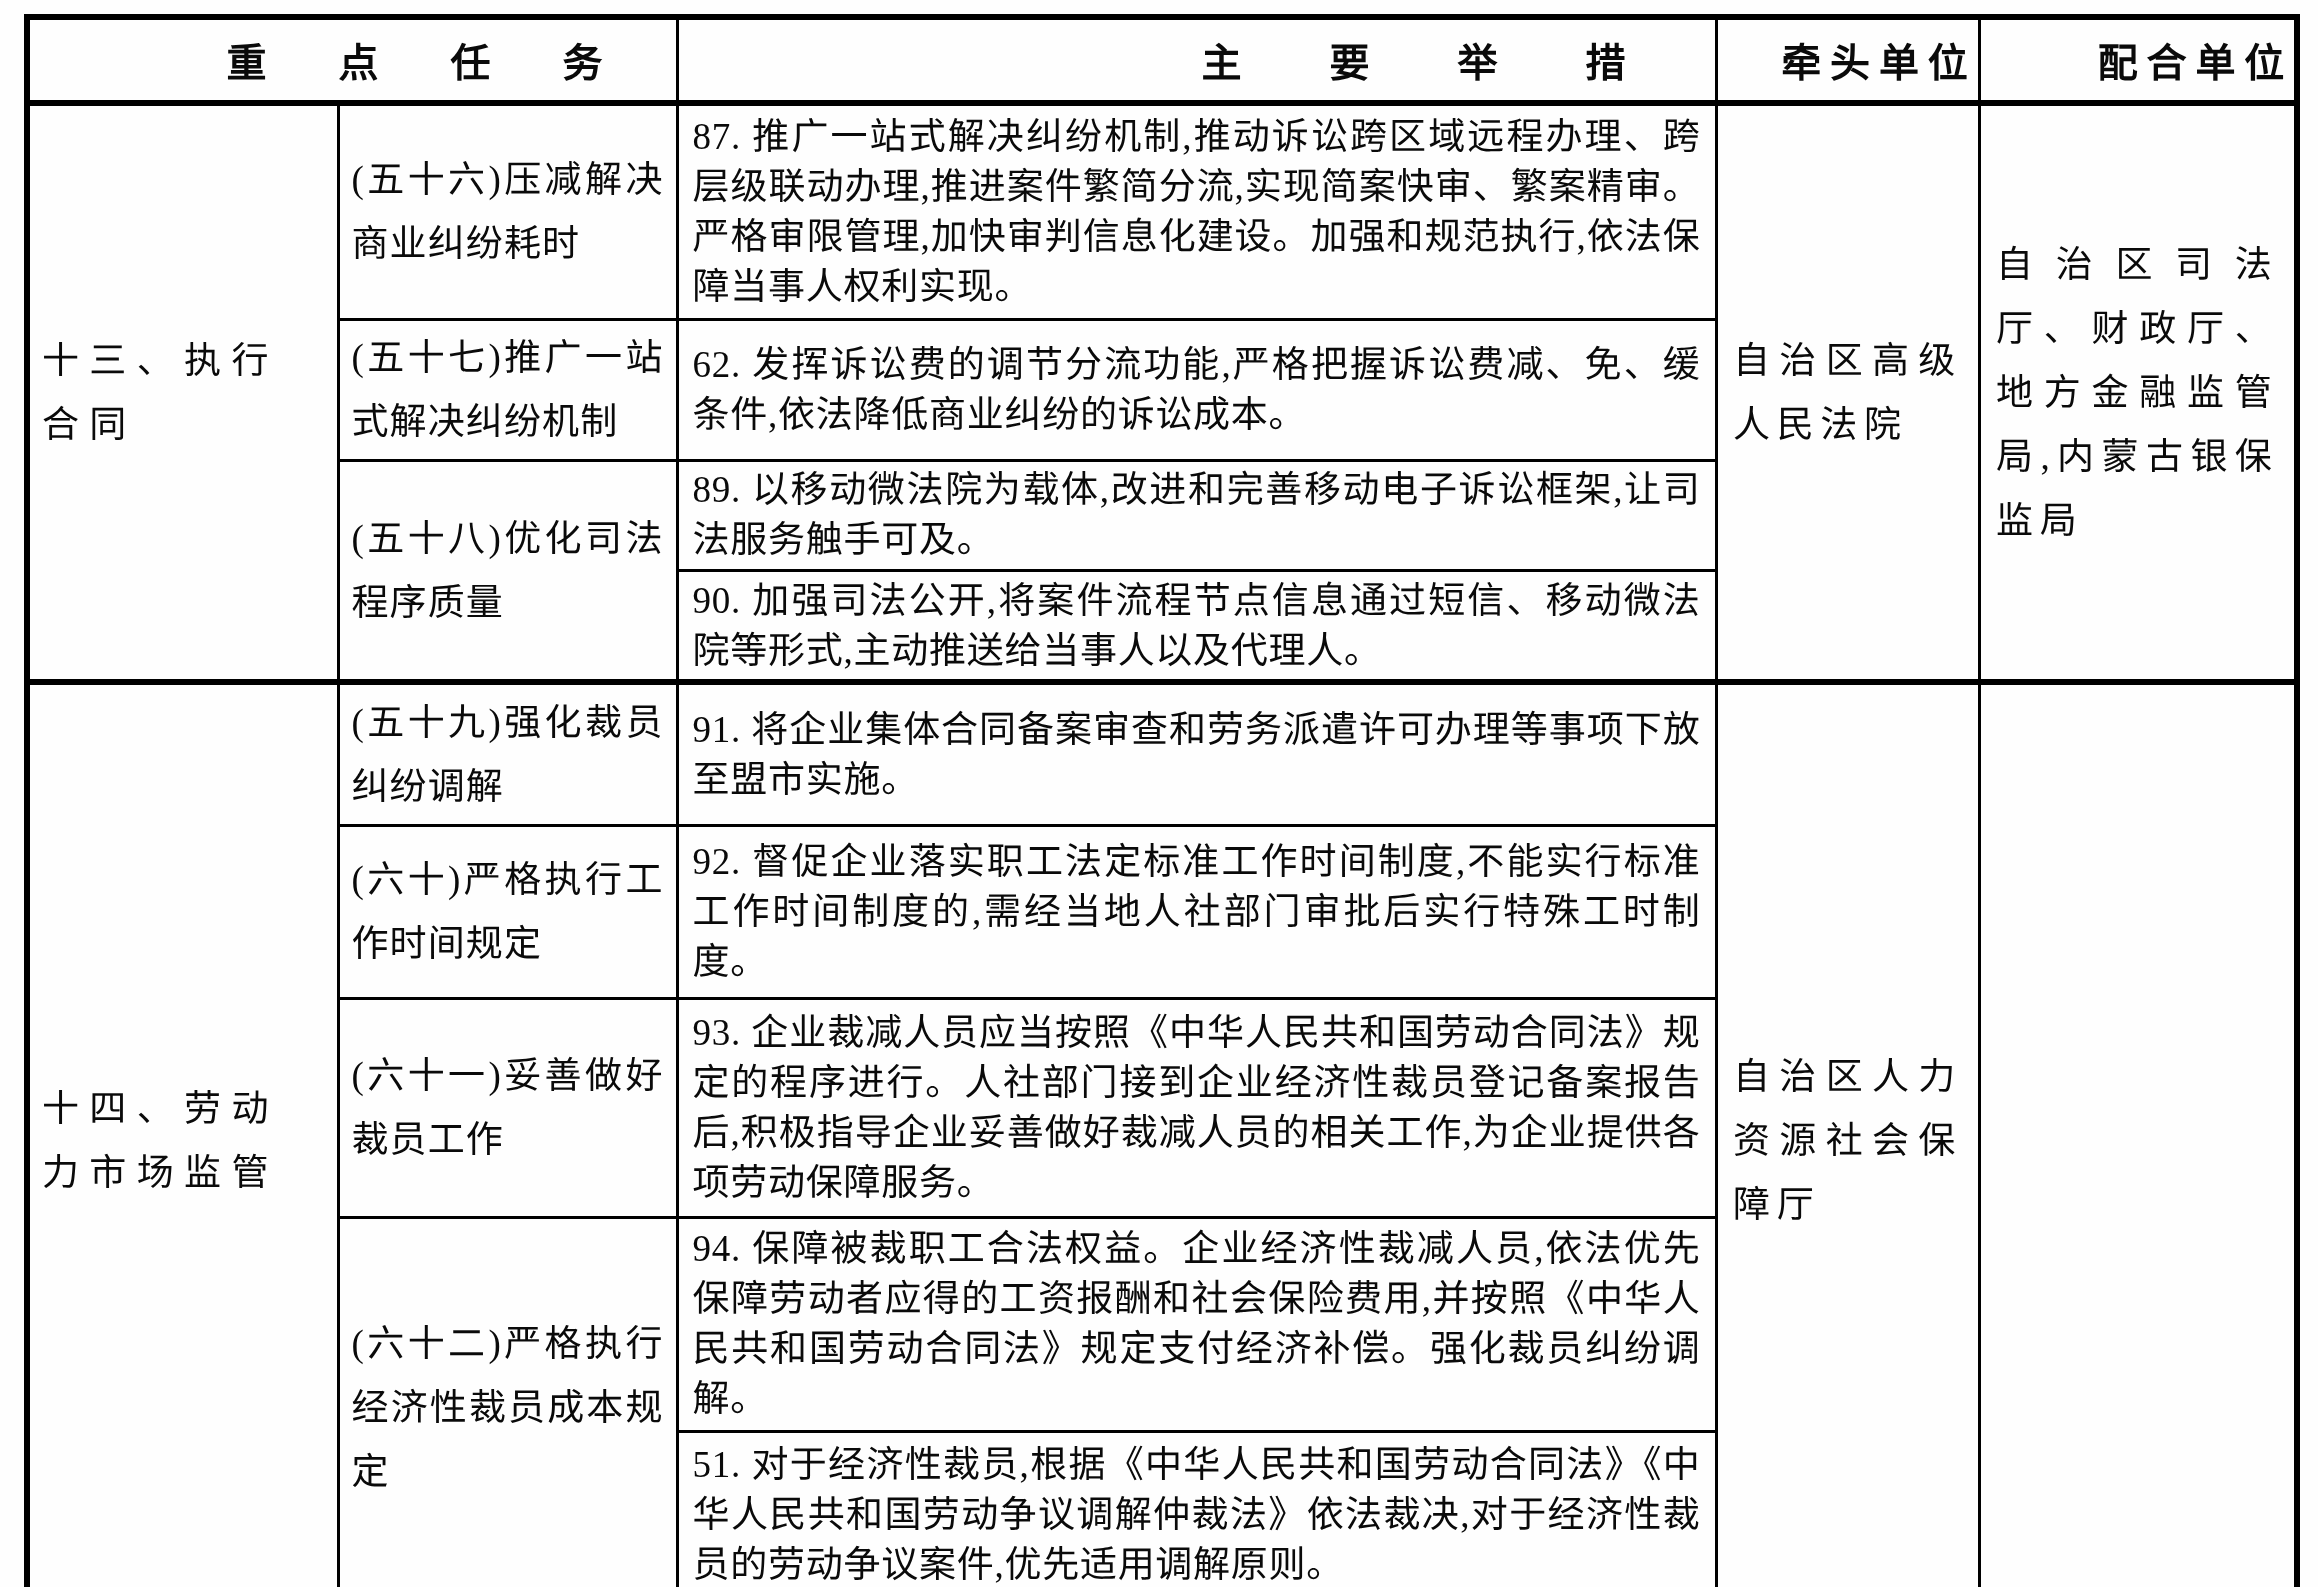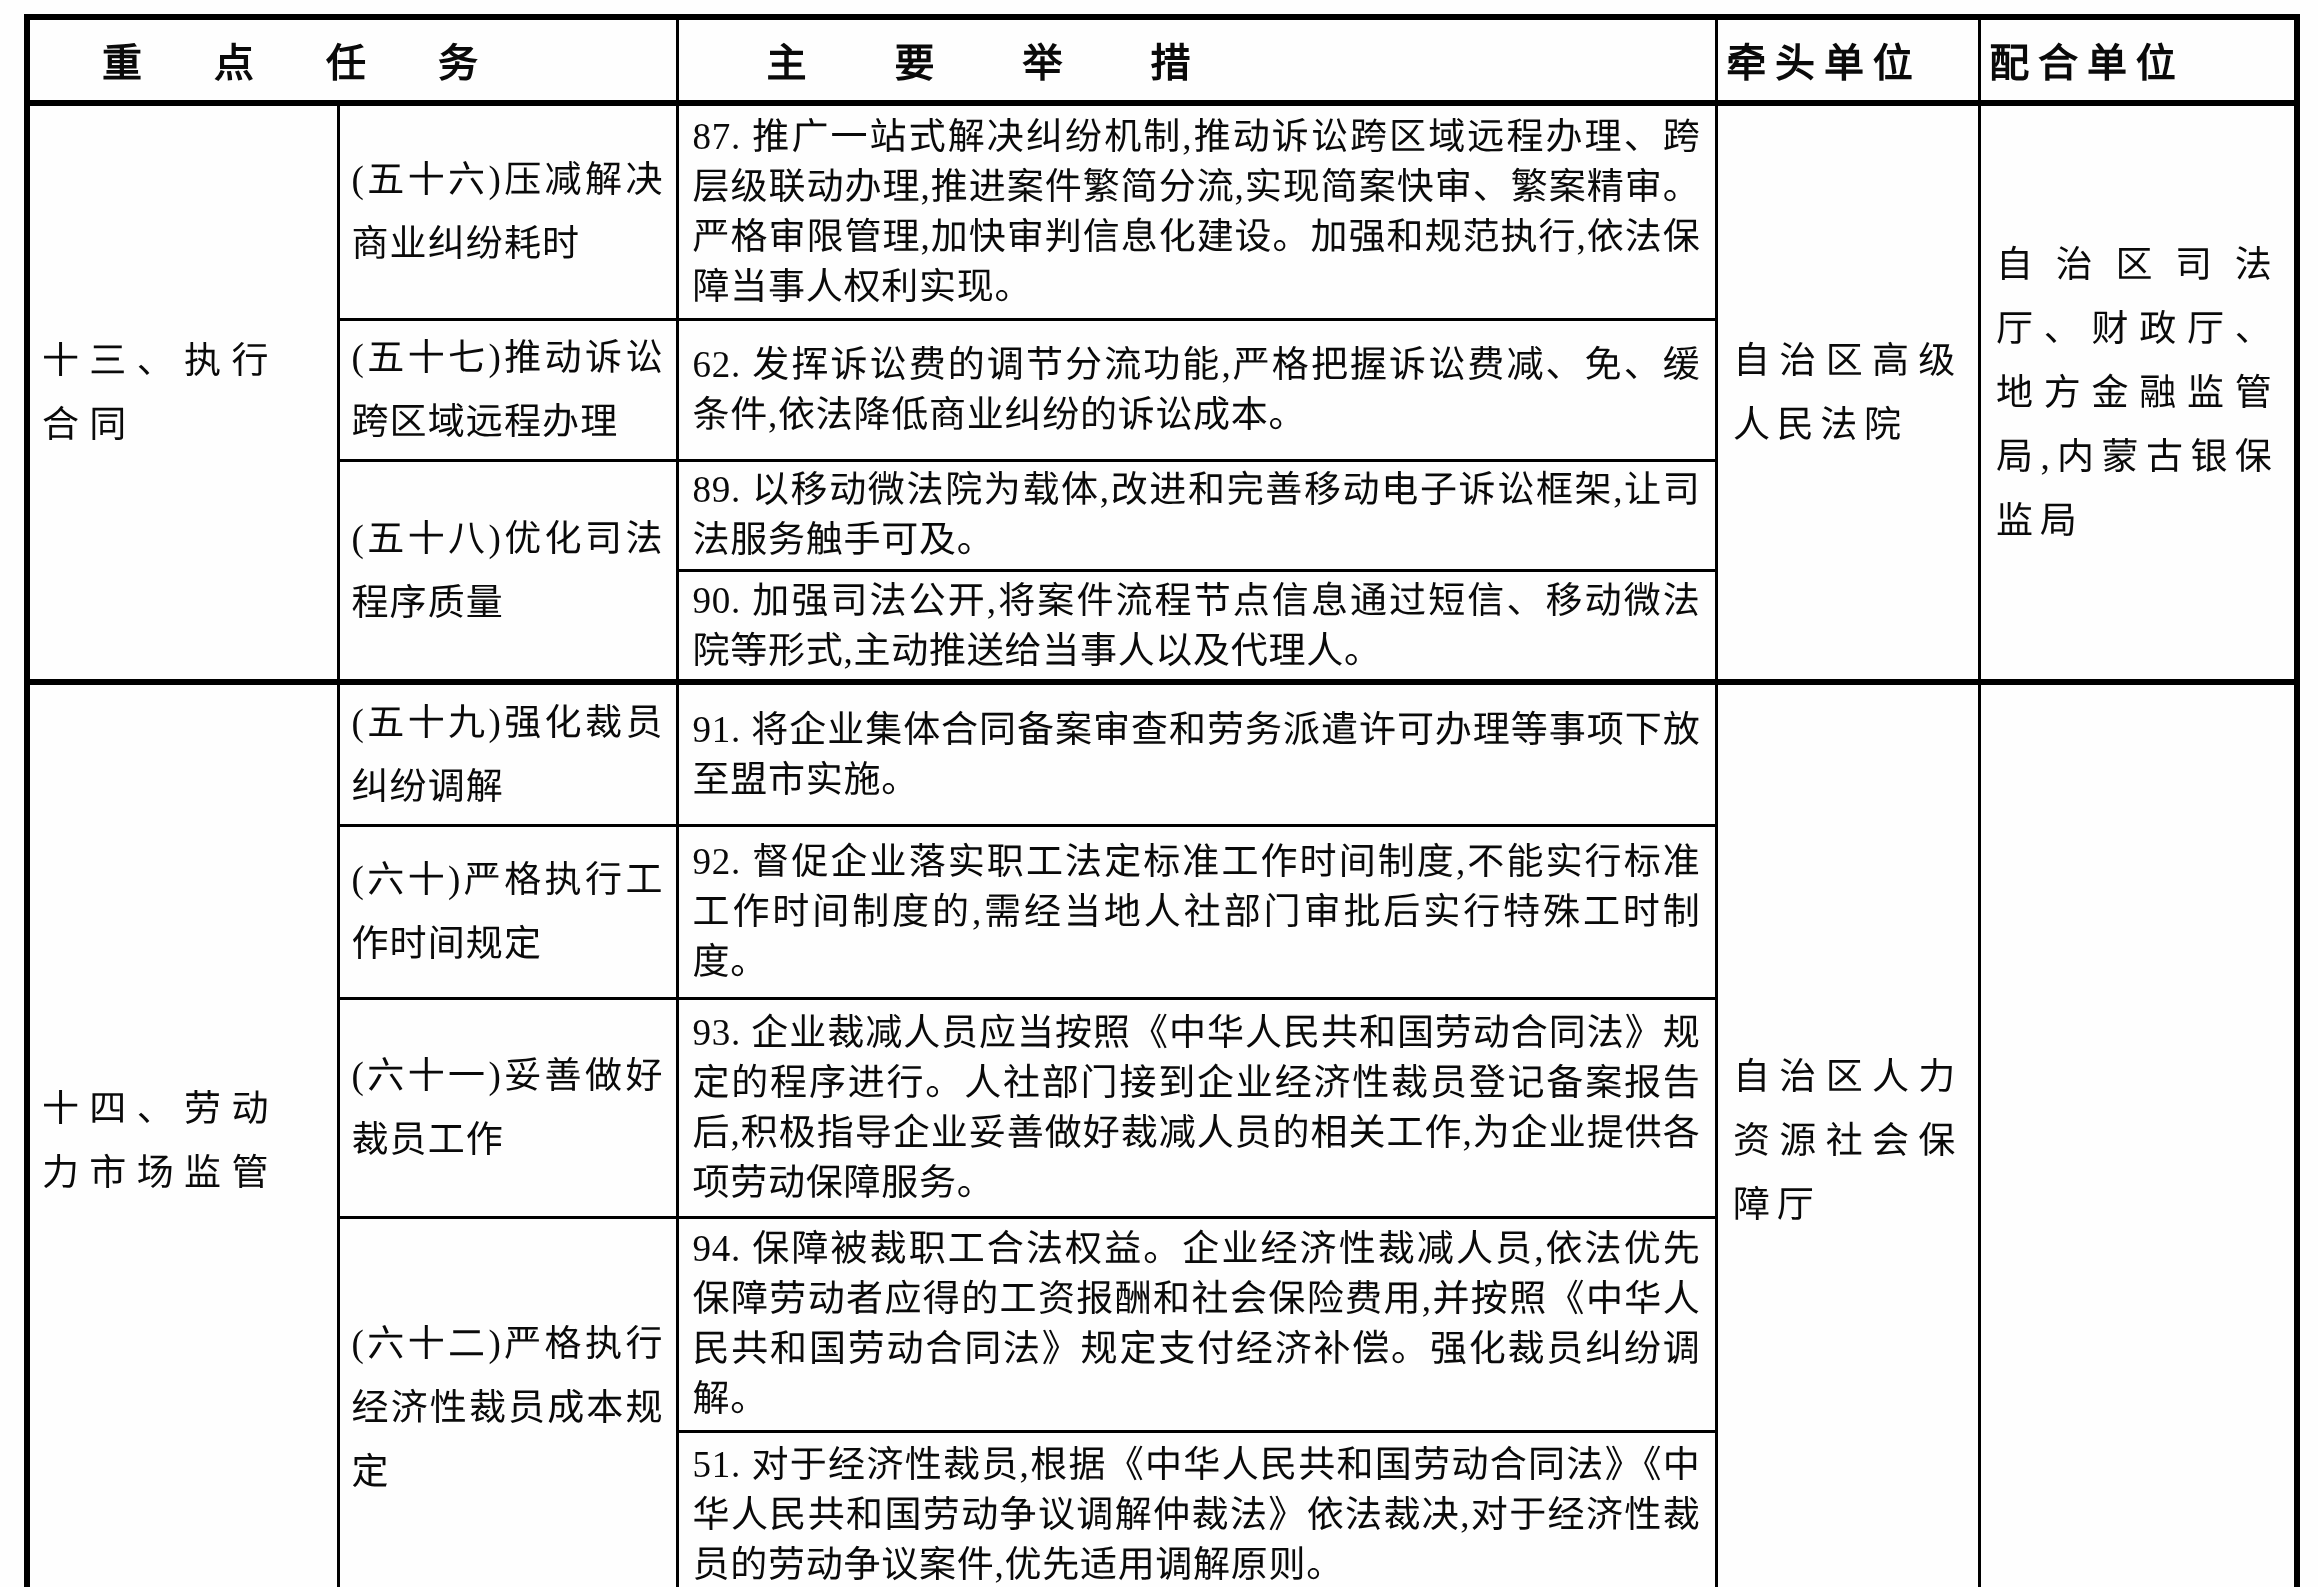--- a/index.html
+++ b/index.html
@@ -35,21 +35,21 @@
   }
   thead tr {
     border-bottom: 6px solid #000000;
   }
   tr.group-end {
     border-bottom: 6px solid #000000;
   }
   th {
     font-size: 40px;
     font-weight: 700;
-    text-align: left;
+    text-align: right;
     vertical-align: middle;
     white-space: nowrap;
     overflow: hidden;
   }
   th.h-task   { letter-spacing: 1.8em; padding-left: 1.8em; }
   th.h-measure{ letter-spacing: 2.2em; padding-left: 2.2em; }
   th.h-unit   { letter-spacing: 0.22em; padding-left: 0.22em; margin-left: 25px; }
   td {
     font-size: 37px;
     font-weight: 500;
@@ -107,21 +107,21 @@
     <tbody>
 
       <tr style="height:216px">
         <td class="cat" rowspan="4">十三、执行合同</td>
         <td class="sub">(五十六)压减解决商业纠纷耗时</td>
         <td class="measure">87. 推广一站式解决纠纷机制,推动诉讼跨区域远程办理、跨层级联动办理,推进案件繁简分流,实现简案快审、繁案精审。严格审限管理,加快审判信息化建设。加强和规范执行,依法保障当事人权利实现。</td>
         <td class="unit" rowspan="4">自治区高级人民法院</td>
         <td class="unit" rowspan="4">自治区司法厅、财政厅、地方金融监管局,内蒙古银保监局</td>
       </tr>
       <tr style="height:128px">
-        <td class="sub">(五十七)推动诉讼跨区域远程办理</td>
+        <td class="sub">(五十七)推广一站式解决纠纷机制</td>
         <td class="measure">62. 发挥诉讼费的调节分流功能,严格把握诉讼费减、免、缓条件,依法降低商业纠纷的诉讼成本。</td>
       </tr>
       <tr style="height:106px">
         <td class="sub" rowspan="2">(五十八)优化司法程序质量</td>
         <td class="measure">89. 以移动微法院为载体,改进和完善移动电子诉讼框架,让司法服务触手可及。</td>
       </tr>
       <tr style="height:112px" class="group-end">
         <td class="measure">90. 加强司法公开,将案件流程节点信息通过短信、移动微法院等形式,主动推送给当事人以及代理人。</td>
       </tr>
 

